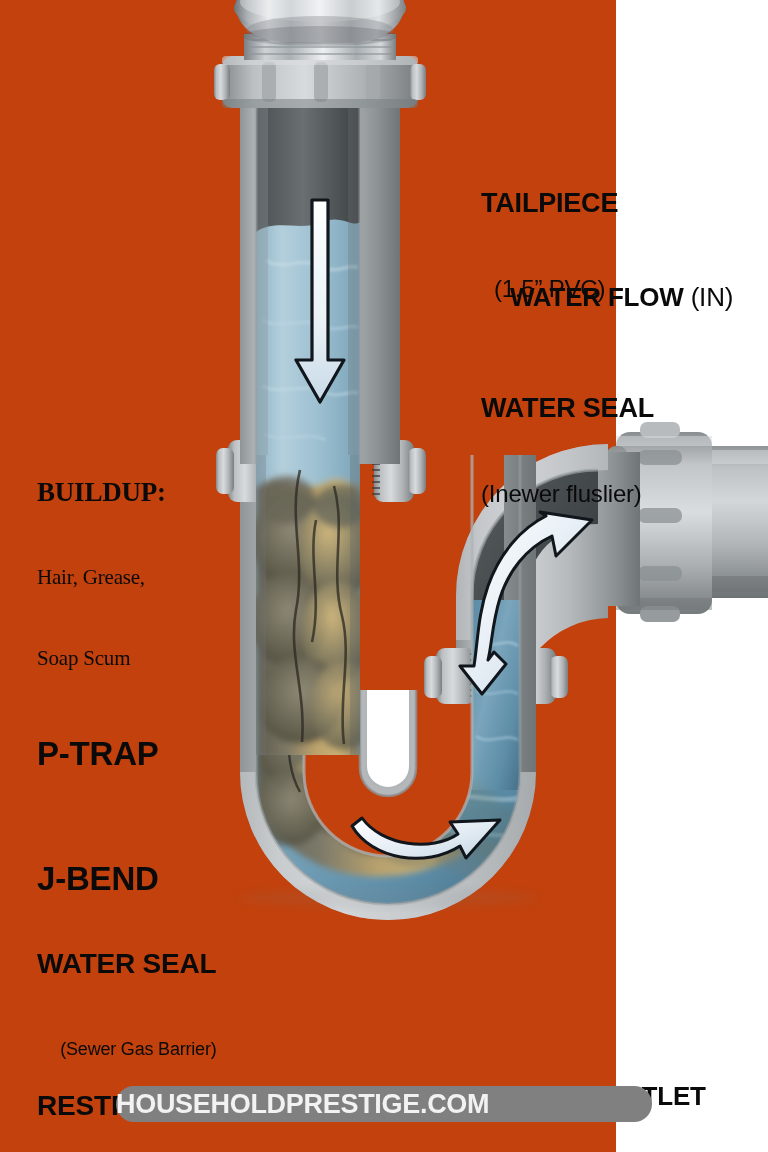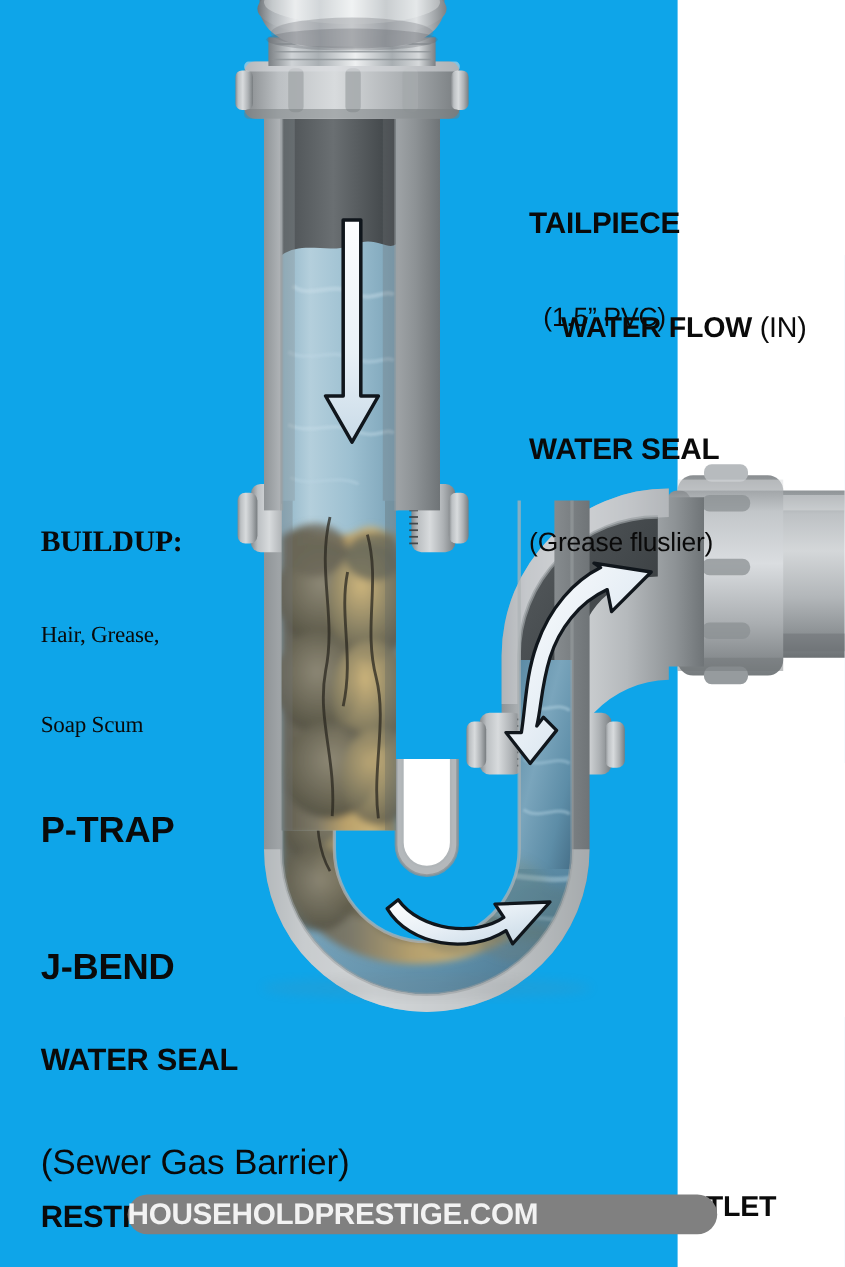--- a/index.html
+++ b/index.html
@@ -1,18 +1,18 @@
 <!DOCTYPE html>
 <html><head>
 <meta charset="utf-8">
 <style>
   html,body{margin:0;padding:0;background:#fff;}
   body{width:768px;height:1152px;position:relative;overflow:hidden;
        font-family:"Liberation Sans",sans-serif;color:#000;}
-  #stage{position:absolute;inset:0;width:616px;height:1152px;background:#0ea5e9;}
+  #stage{position:absolute;inset:0;width:616px;height:1152px;background:#c2410c;}
 
   svg#diagram{position:absolute;left:0;top:0;width:768px;height:1152px;}
 
   .lbl{position:absolute;font-family:"Liberation Sans",sans-serif;color:#0a0a0a;
        line-height:1.05;white-space:pre;}
   .lbl .b{font-weight:700;display:block;letter-spacing:-0.2px;}
   .lbl .n{font-weight:400;display:block;letter-spacing:-0.2px;}
 
   
   #lbl-tailpiece{left:481px;top:132px;font-size:27px;}
@@ -20,21 +20,21 @@
   #lbl-waterflow{left:481px;top:257px;font-size:26px;}
   #lbl-waterseal-top{left:481px;top:337px;font-size:27px;}
   #lbl-waterseal-top .n{font-size:24px;margin-top:2px;}
 
   
   #lbl-buildup{left:37px;top:421px;font-size:27px;font-family:Liberation Serif, serif;}
   #lbl-buildup .n{font-size:21px;margin-top:3px;}
   #lbl-ptrap{left:37px;top:668px;font-size:33px;}
   #lbl-ptrap .b + .b{margin-top:21px;}
   #lbl-waterseal-bot{left:37px;top:890px;font-size:28px;}
-  #lbl-waterseal-bot .n{font-size:32px;margin-top:3px;text-align:right;}
+  #lbl-waterseal-bot .n{font-size:18px;margin-top:3px;text-align:right;}
   #lbl-restricted{left:37px;top:1032px;font-size:28px;}
 
   
   #lbl-outlet{left:603px;top:1028px;font-size:26px;text-align:left;}
 
   
   #watermark{position:absolute;left:116px;top:1086px;width:536px;height:36px;
              background:#808080;border-radius:18px;display:flex;align-items:center;
              }
   #watermark span{font-family:"Liberation Sans",sans-serif;font-weight:700;
@@ -456,21 +456,21 @@
     <span class="b">TAILPIECE</span>
     <span class="n">(1.5” PVC)</span>
   </div>
 
   <div class="lbl" id="lbl-waterflow">
     <span class="b" style="display:inline;">WATER FLOW</span><span class="n" style="display:inline;"> (IN)</span>
   </div>
 
   <div class="lbl" id="lbl-waterseal-top">
     <span class="b">WATER SEAL</span>
-    <span class="n">(Grease fluslier)</span>
+    <span class="n">(Inewer fluslier)</span>
   </div>
 
   <div class="lbl" id="lbl-buildup">
     <span class="b">BUILDUP:</span>
     <span class="n">Hair, Grease,</span>
     <span class="n">Soap Scum</span>
   </div>
 
   <div class="lbl" id="lbl-ptrap">
     <span class="b">P-TRAP</span>

